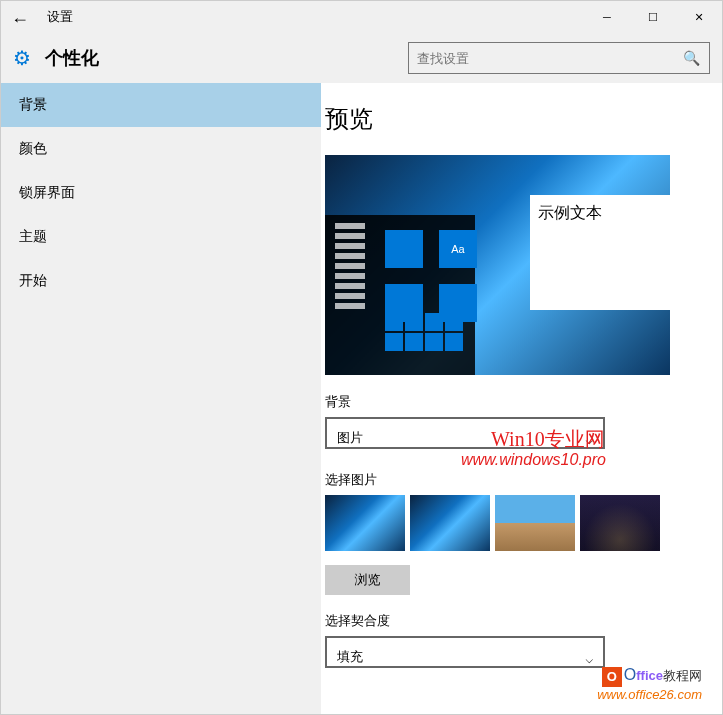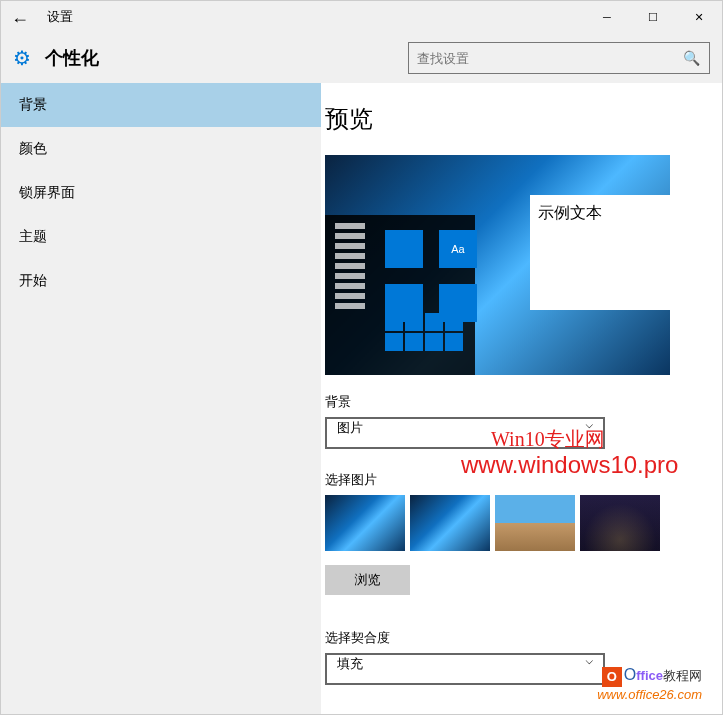--- a/index.html
+++ b/index.html
@@ -168,21 +168,21 @@
     }
     .field-label {
       font-size: 13px;
       margin-bottom: 6px;
     }
     .select-box {
       width: 280px;
       height: 32px;
       border: 2px solid #666;
       display: flex;
-      align-items: flex-start;
+      align-items: flex-end;
       justify-content: space-between;
       padding: 0 10px;
       font-size: 13px;
       margin-bottom: 22px;
       position: relative;
     }
     .chev {
       font-size: 10px;
     }
     .thumbs {
@@ -205,39 +205,40 @@
       background: radial-gradient(circle at 50% 80%, #3a3020 0%, #0a0815 60%), linear-gradient(to bottom, #1a1530 0%, #0a0812 100%);
       background-blend-mode: screen;
     }
     .browse-btn {
       width: 85px;
       height: 30px;
       background: #ccc;
       border: none;
       font-size: 13px;
       cursor: pointer;
-      margin-bottom: 34px;
+      margin-bottom: 17px;
     }
     .watermark1 {
       position: absolute;
       left: 490px;
       top: 425px;
       color: #e52020;
       font-size: 20px;
       font-family: "SimSun", serif;
       pointer-events: none;
     }
     .watermark2 {
       position: absolute;
       left: 460px;
       top: 450px;
       color: #e52020;
-      font-size: 24px;
+      font-size: 16px;
       font-family: Arial, sans-serif;
       pointer-events: none;
+      font-style: italic;
     }
     .footer-logo {
       position: absolute;
       right: 20px;
       bottom: 12px;
       text-align: right;
       font-size: 13px;
     }
     .footer-logo .o1 { color: #2a5fa8; font-size: 16px; }
     .footer-logo .rest { color: #8b5cf6; font-weight: bold; }

